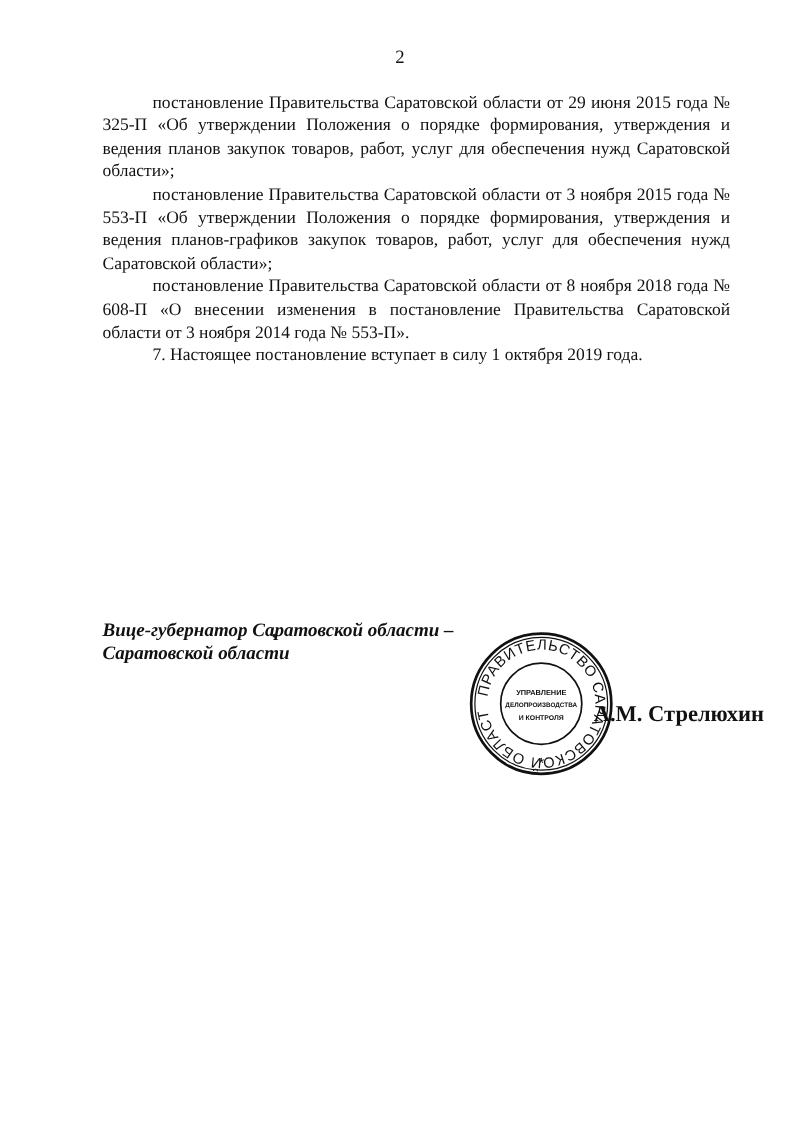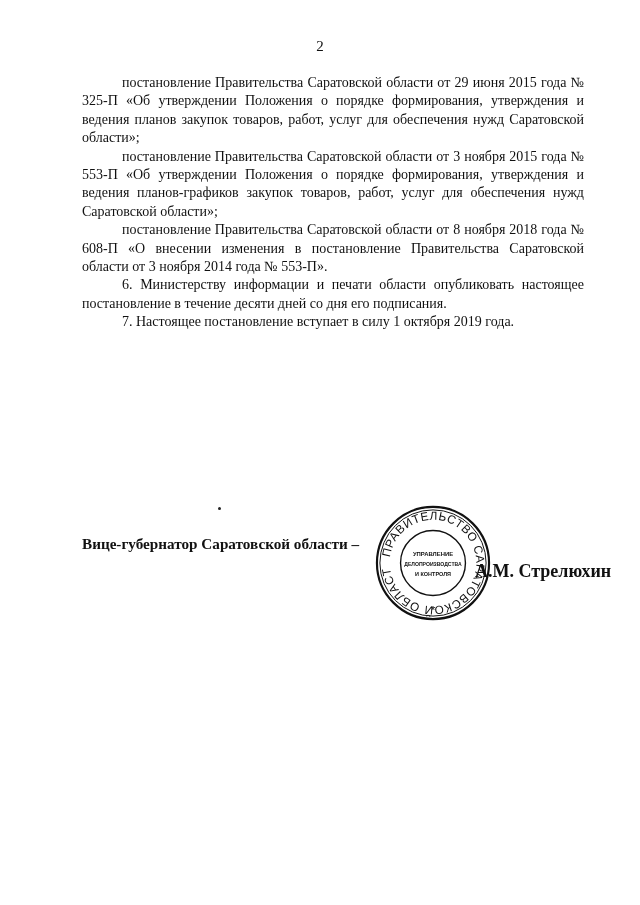--- a/index.html
+++ b/index.html
@@ -15,22 +15,22 @@
     }
     .body-text {
       position: absolute; left: 82px; top: 74px; width: 502px;
       font-size: 14px; line-height: 18.4px;
     }
     .para {
       margin: 0; text-align: justify; text-indent: 40px;
       hyphens: none;
     }
     .sig-block {
-      position: absolute; left: 82px; top: 535px;
-      font-weight: bold; font-size: 15.2px; line-height: 18.4px;
+      position: absolute; left: 82px; top: 496px;
+      font-weight: bold; font-size: 15.2px; line-height: 18.4px; font-style: italic;
     }
     .sig-line { display: block; white-space: nowrap; }
     .sig-name {
       position: absolute; left: 475px; top: 561px;
       font-weight: bold; font-size: 18px; white-space: nowrap;
     }
     .stamp {
       position: absolute; left: 374px; top: 503px; width: 118px; height: 120px;
     }
     .stamp svg { width: 100%; height: 100%; }
@@ -41,28 +41,28 @@
 </head>
 <body>
 
 <div class="page">
   <div class="page-number">2</div>
 
   <div class="body-text">
     <p class="para">постановление Правительства Саратовской области от 29 июня 2015 года № 325-П «Об утверждении Положения о порядке формирования, утверждения и ведения планов закупок товаров, работ, услуг для обеспечения нужд Саратовской области»;</p>
     <p class="para">постановление Правительства Саратовской области от 3 ноября 2015 года № 553-П «Об утверждении Положения о порядке формирования, утверждения и ведения планов-графиков закупок товаров, работ, услуг для обеспечения нужд Саратовской области»;</p>
     <p class="para">постановление Правительства Саратовской области от 8 ноября 2018 года № 608-П «О внесении изменения в постановление Правительства Саратовской области от 3 ноября 2014 года № 553-П».</p>
-    <p class="para">6. Министерству информации и печати области опубликовать настоящее постановление в течение десяти дней со дня его подписания.</p>
     <p class="para">7. Настоящее постановление вступает в силу 1 октября 2019 года.</p>
   </div>
 
   <div class="dot" style="left:218px; top:507px;"></div>
 
   <div class="sig-block">
     <span class="sig-line">Вице-губернатор Саратовской области –</span>
+    <span class="sig-line">Саратовской области</span>
   </div>
 
   <div class="stamp">
     <svg viewBox="0 0 120 120">
       <defs>
         <path id="ringPath" d="M60,60 m-44,0 a44,44 0 1,1 88,0 a44,44 0 1,1 -88,0"></path>
       </defs>
       <circle cx="60" cy="60" r="57" fill="none" stroke="#111" stroke-width="2.2"></circle>
       <circle cx="60" cy="60" r="54" fill="none" stroke="#111" stroke-width="1"></circle>
       <circle cx="60" cy="60" r="33" fill="none" stroke="#111" stroke-width="1.4"></circle>

